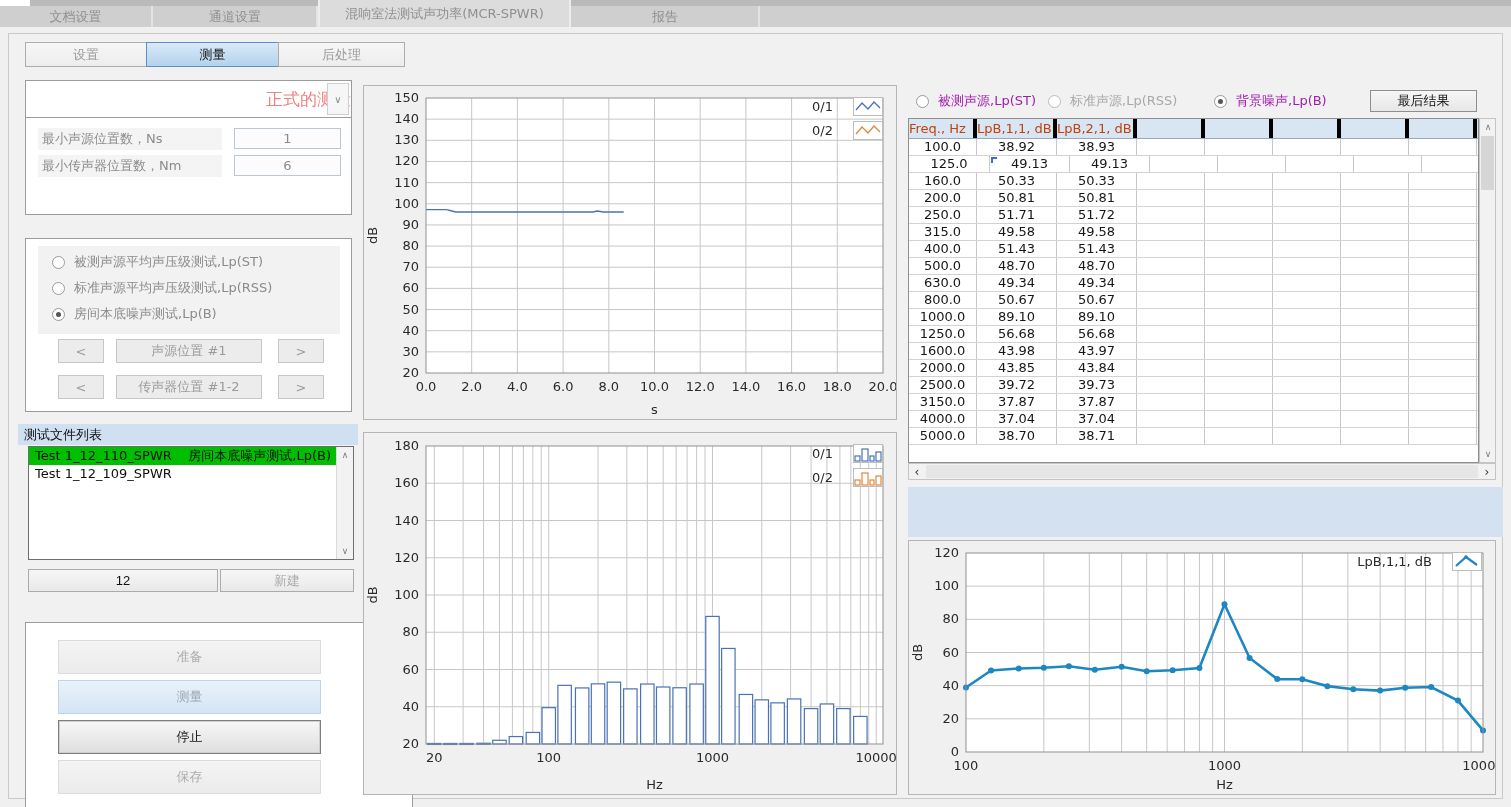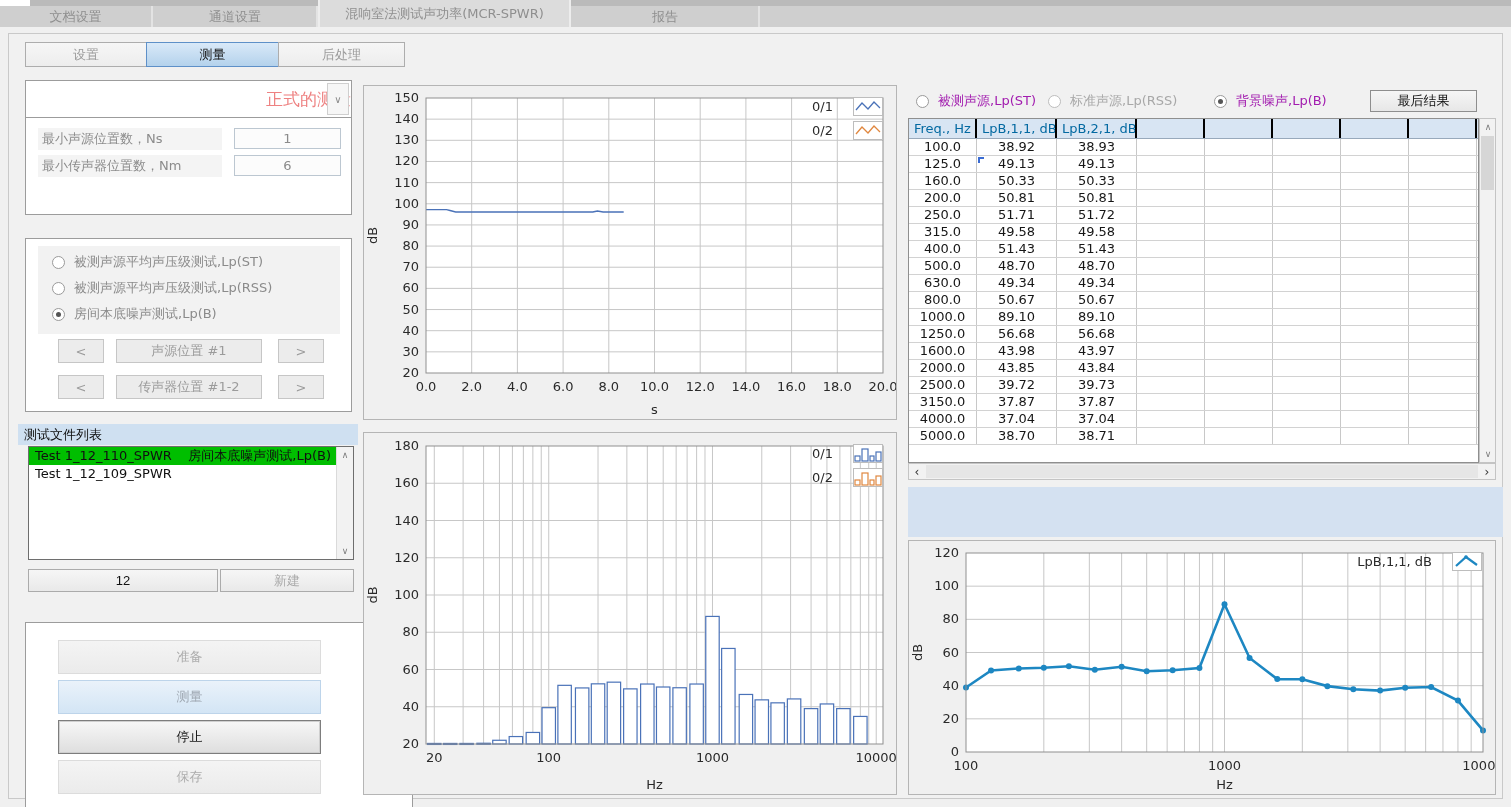--- a/index.html
+++ b/index.html
@@ -62,21 +62,21 @@
 .ltext{font-size:13px;color:#2a2a2a;white-space:nowrap}
 .licon{width:30px;height:19px;border:1px solid #bdbdbd;background:#fff;display:flex;align-items:center;justify-content:center}
 
 #resFilters{position:absolute;left:908px;top:90px;width:470px;height:24px;z-index:3}
 .resradio .rl{color:#a21caf}
 .resradio.dis .rl{color:#a8a8a8}
 .resradio.dis .rc{border-color:#bdbdbd}
 #lastResultBtn{position:absolute;left:1370px;top:90px;width:107px;height:22px;border:1px solid #8e8e8e;background:linear-gradient(#f6f6f6,#e7e7e7);font-size:13px;color:#111;z-index:3;font-family:inherit}
 #tableWrap{position:absolute;left:908px;top:118px;width:571px;height:345px;background:#fff;border:1px solid #8f8f8f;overflow:hidden;z-index:3}
 #thead{display:flex;height:20px;background:#d8e5f3;border-bottom:1px solid #98a9bb}
-.hcell{flex:0 0 auto;line-height:19px;padding-left:5px;border-right:2px solid #000000;white-space:nowrap;overflow:hidden;color:#0369a1}
+.hcell{flex:0 0 auto;line-height:19px;border-right:4px solid #000000;white-space:nowrap;overflow:hidden;color:#c2410c}
 .trow{display:flex;height:17px;border-bottom:1px solid #d2d2d2;background:#fff}
 .tcell{flex:0 0 auto;text-align:center;line-height:16px;border-right:1px solid #c8c8c8;font-size:13px;color:#161616;position:relative;overflow:hidden}
 .cellmark{position:absolute;left:1px;top:1px;width:6px;height:6px;border-left:2px solid #3a6cd4;border-top:2px solid #3a6cd4}
 #tvscroll{position:absolute;left:1479px;top:118px;width:17px;height:345px;background:#f2f2f2;border:1px solid #c4c4c4;z-index:3}
 #tvscroll .thumb{position:absolute;left:1px;top:17px;width:13px;height:54px;background:#d6d6d6}
 #thscroll{position:absolute;left:908px;top:463px;width:588px;height:17px;background:#f2f2f2;border:1px solid #c4c4c4;z-index:3}
 .harrow{position:absolute;top:0;width:16px;height:15px;display:flex;align-items:center;justify-content:center;color:#333;font-size:12px}
 #thscroll .left{left:0}
 #thscroll .right{right:0}
 #thscroll .thumb{position:absolute;left:17px;right:17px;top:1px;height:13px;background:#e6e6e6}
@@ -124,21 +124,21 @@
   </div>
 
   <div id="box2" class="box">
     <div id="testTypes">
         <div class="radio" style="left: 14px; top: 7px; height: 18px;">
           <div class="rc"></div>
           <div class="rl">被测声源平均声压级测试,Lp(ST)</div>
         </div>
         <div class="radio" style="left: 14px; top: 33px; height: 18px;">
           <div class="rc"></div>
-          <div class="rl">被测声源平均声压级测试,Lp(RSS)</div>
+          <div class="rl">标准声源平均声压级测试,Lp(RSS)</div>
         </div>
         <div class="radio" style="left: 14px; top: 59px; height: 18px;">
           <div class="rc sel"></div>
           <div class="rl">房间本底噪声测试,Lp(B)</div>
         </div>
       </div>
     <div id="positions">
         <div class="pbtn" style="left: 32px; top: 100px; width: 46px; height: 24px;">&lt;</div>
         <div class="pbtn" style="left: 90px; top: 100px; width: 146px; height: 24px;">声源位置 #1</div>
         <div class="pbtn" style="left: 252px; top: 100px; width: 46px; height: 24px;">&gt;</div>
@@ -387,21 +387,21 @@
           <div class="tcell" style="width: 68px;">100.0</div>
           <div class="tcell" style="width: 80px;">38.92</div>
           <div class="tcell" style="width: 80px;">38.93</div>
           <div class="tcell empty" style="width: 68px;"></div>
           <div class="tcell empty" style="width: 68px;"></div>
           <div class="tcell empty" style="width: 68px;"></div>
           <div class="tcell empty" style="width: 68px;"></div>
           <div class="tcell empty" style="width: 68px;"></div>
         </div>
         <div class="trow">
-          <div class="tcell" style="width: 68px;">125.0</div>
+          <div class="tcell" style="width: 81px;">125.0</div>
           <div class="tcell" style="width: 80px;">49.13<div class="cellmark"></div></div>
           <div class="tcell" style="width: 80px;">49.13</div>
           <div class="tcell empty" style="width: 68px;"></div>
           <div class="tcell empty" style="width: 68px;"></div>
           <div class="tcell empty" style="width: 68px;"></div>
           <div class="tcell empty" style="width: 68px;"></div>
           <div class="tcell empty" style="width: 68px;"></div>
         </div>
         <div class="trow">
           <div class="tcell" style="width: 68px;">160.0</div>

